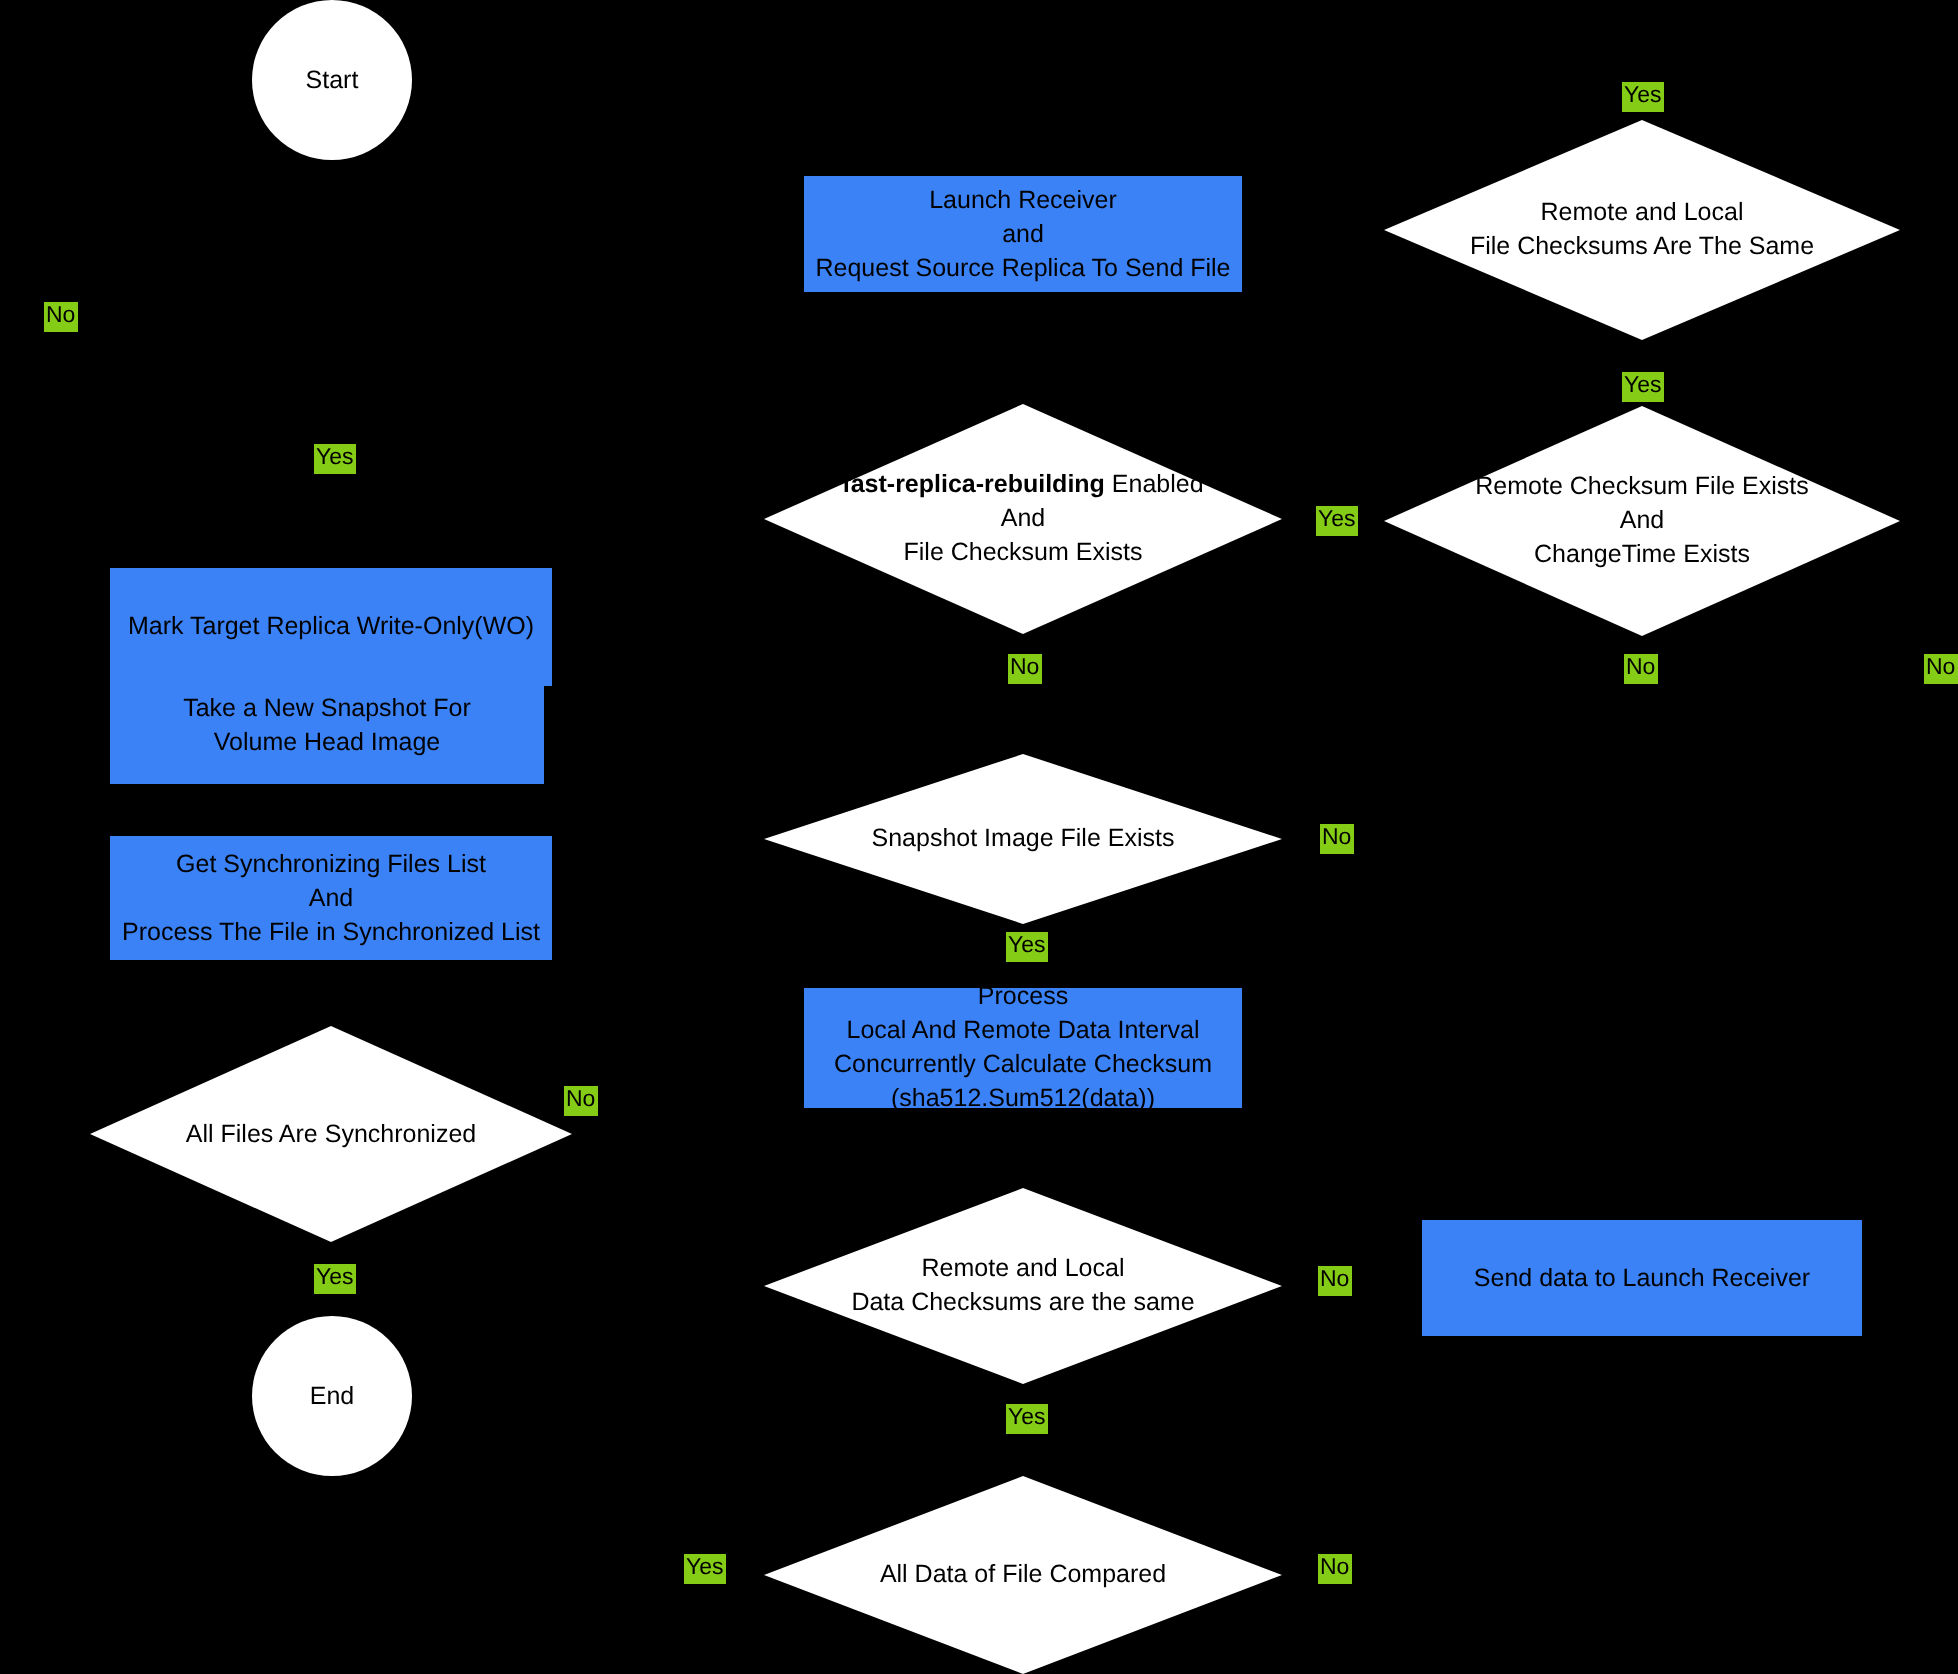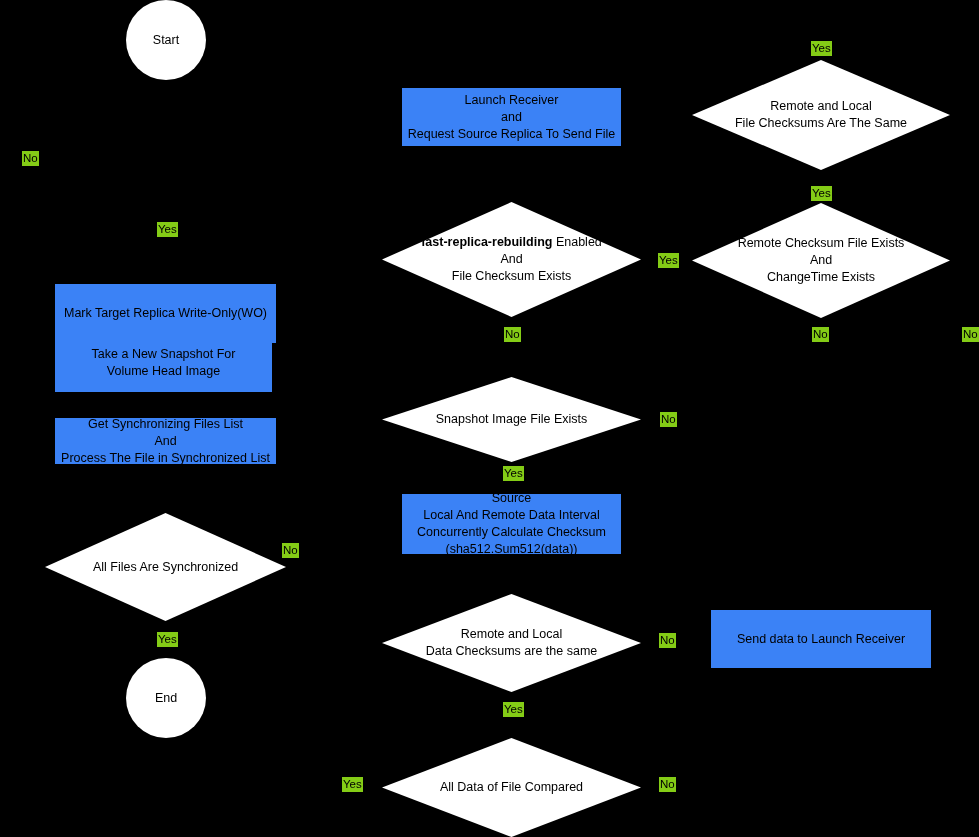--- a/index.html
+++ b/index.html
@@ -90,21 +90,21 @@
 
   <div class="node rect" style="left:55px; top:237px; width:221px; height:59px;margin-top:47px;">
     <span>Mark Target Replica Write-Only(WO)</span>
   </div>
 
   <div class="node rect" style="left:55px; top:333px; width:217px; height:59px; flex-direction:column;">
     <span class="txt-line">Take a New Snapshot For</span>
     <span class="txt-line">Volume Head Image</span>
   </div>
 
-  <div class="node rect" style="left:55px; top:418px; width:221px; height:46px; flex-direction:column;">
+  <div class="node rect" style="left:55px; top:418px; width:221px; height:62px; flex-direction:column;">
     <span class="txt-line">Get Synchronizing Files List</span>
     <span class="txt-line">And</span>
     <span class="txt-line">Process The File in Synchronized List</span>
   </div>
 
   <div class="diamond-wrap" style="left:45px; top:513px; width:241px; height:108px;">
     <div class="diamond-shape"></div>
     <div class="diamond-label">All Files Are Synchronized</div>
   </div>
 
@@ -135,21 +135,21 @@
 
   <div class="diamond-wrap" style="left:382px; top:377px; width:259px; height:85px;">
     <div class="diamond-shape"></div>
     <div class="diamond-label">Snapshot Image File Exists</div>
   </div>
 
   <div class="edge-label" style="left:660px; top:412px;">No</div>
   <div class="edge-label" style="left:503px; top:466px;">Yes</div>
 
   <div class="node rect" style="left:402px; top:494px; width:219px; height:60px; flex-direction:column;">
-    <span class="txt-line">Source</span>
+    <span class="txt-line">Process</span>
     <span class="txt-line">Local And Remote Data Interval</span>
     <span class="txt-line">Concurrently Calculate Checksum</span>
     <span class="txt-line">(sha512.Sum512(data))</span>
   </div>
 
   <div class="diamond-wrap" style="left:382px; top:594px; width:259px; height:98px;">
     <div class="diamond-shape"></div>
     <div class="diamond-label" style="flex-direction:column;">
       <span class="txt-line">Remote and Local</span>
       <span class="txt-line">Data Checksums are the same</span>

